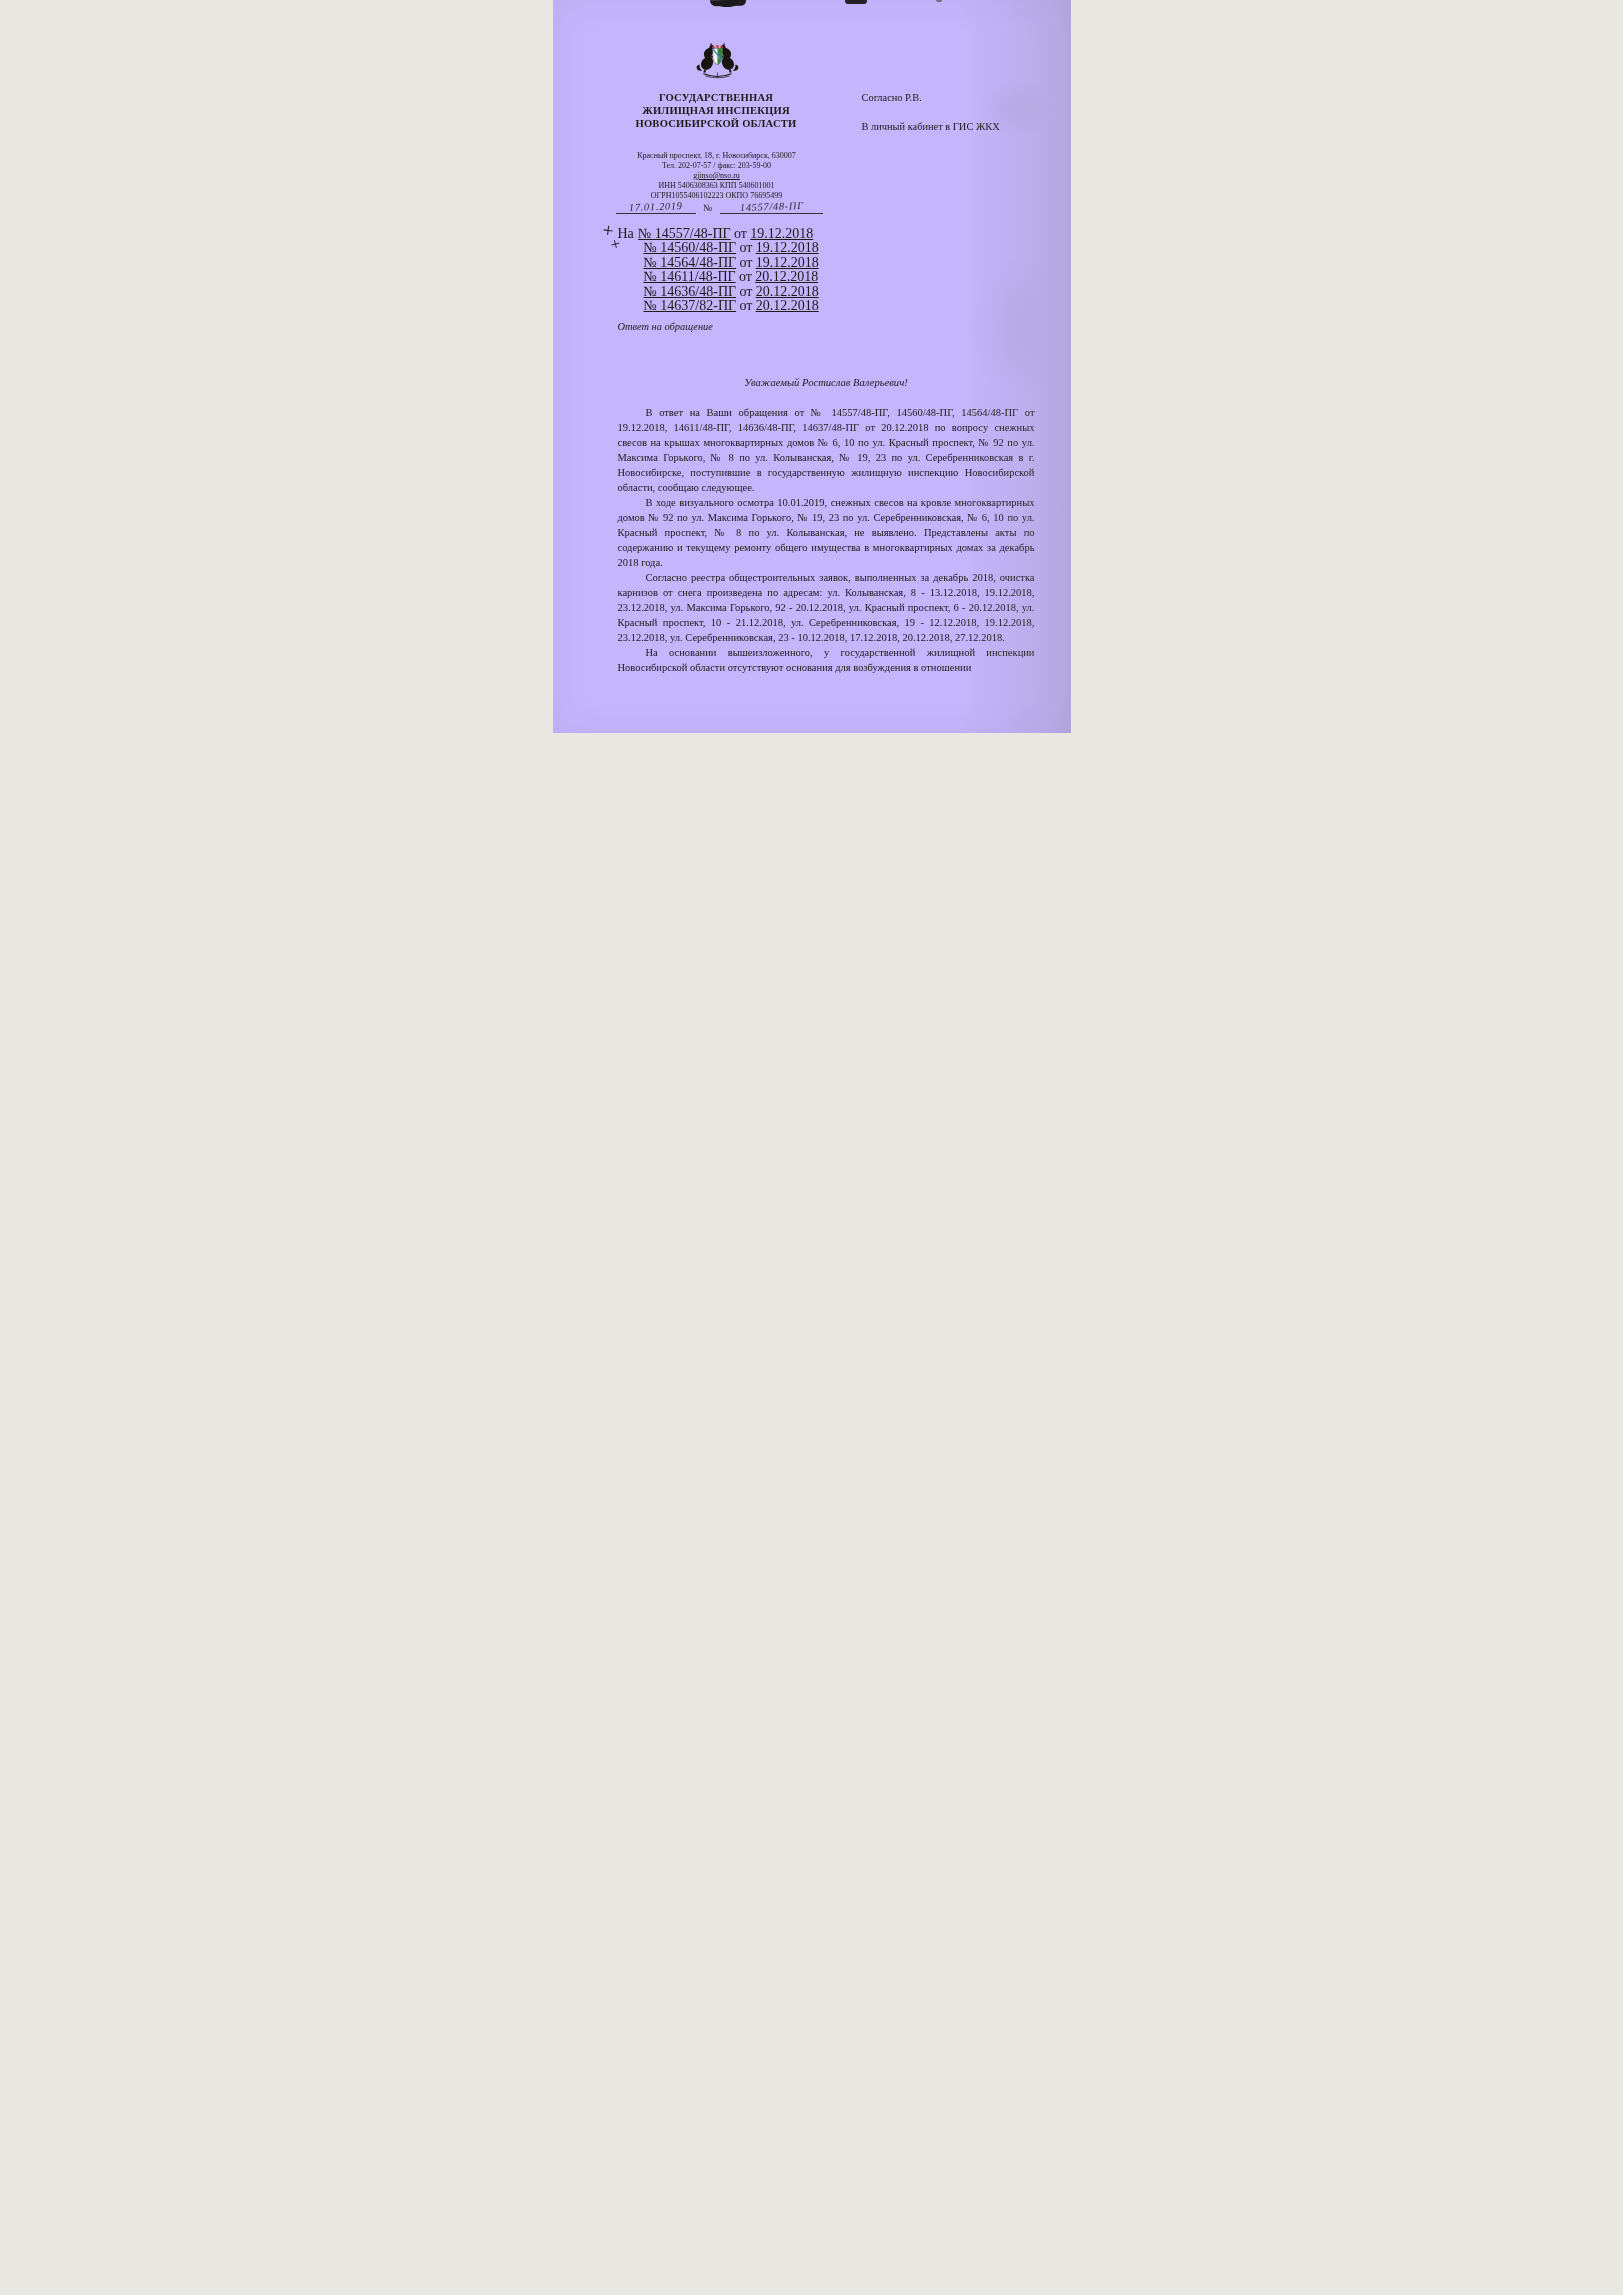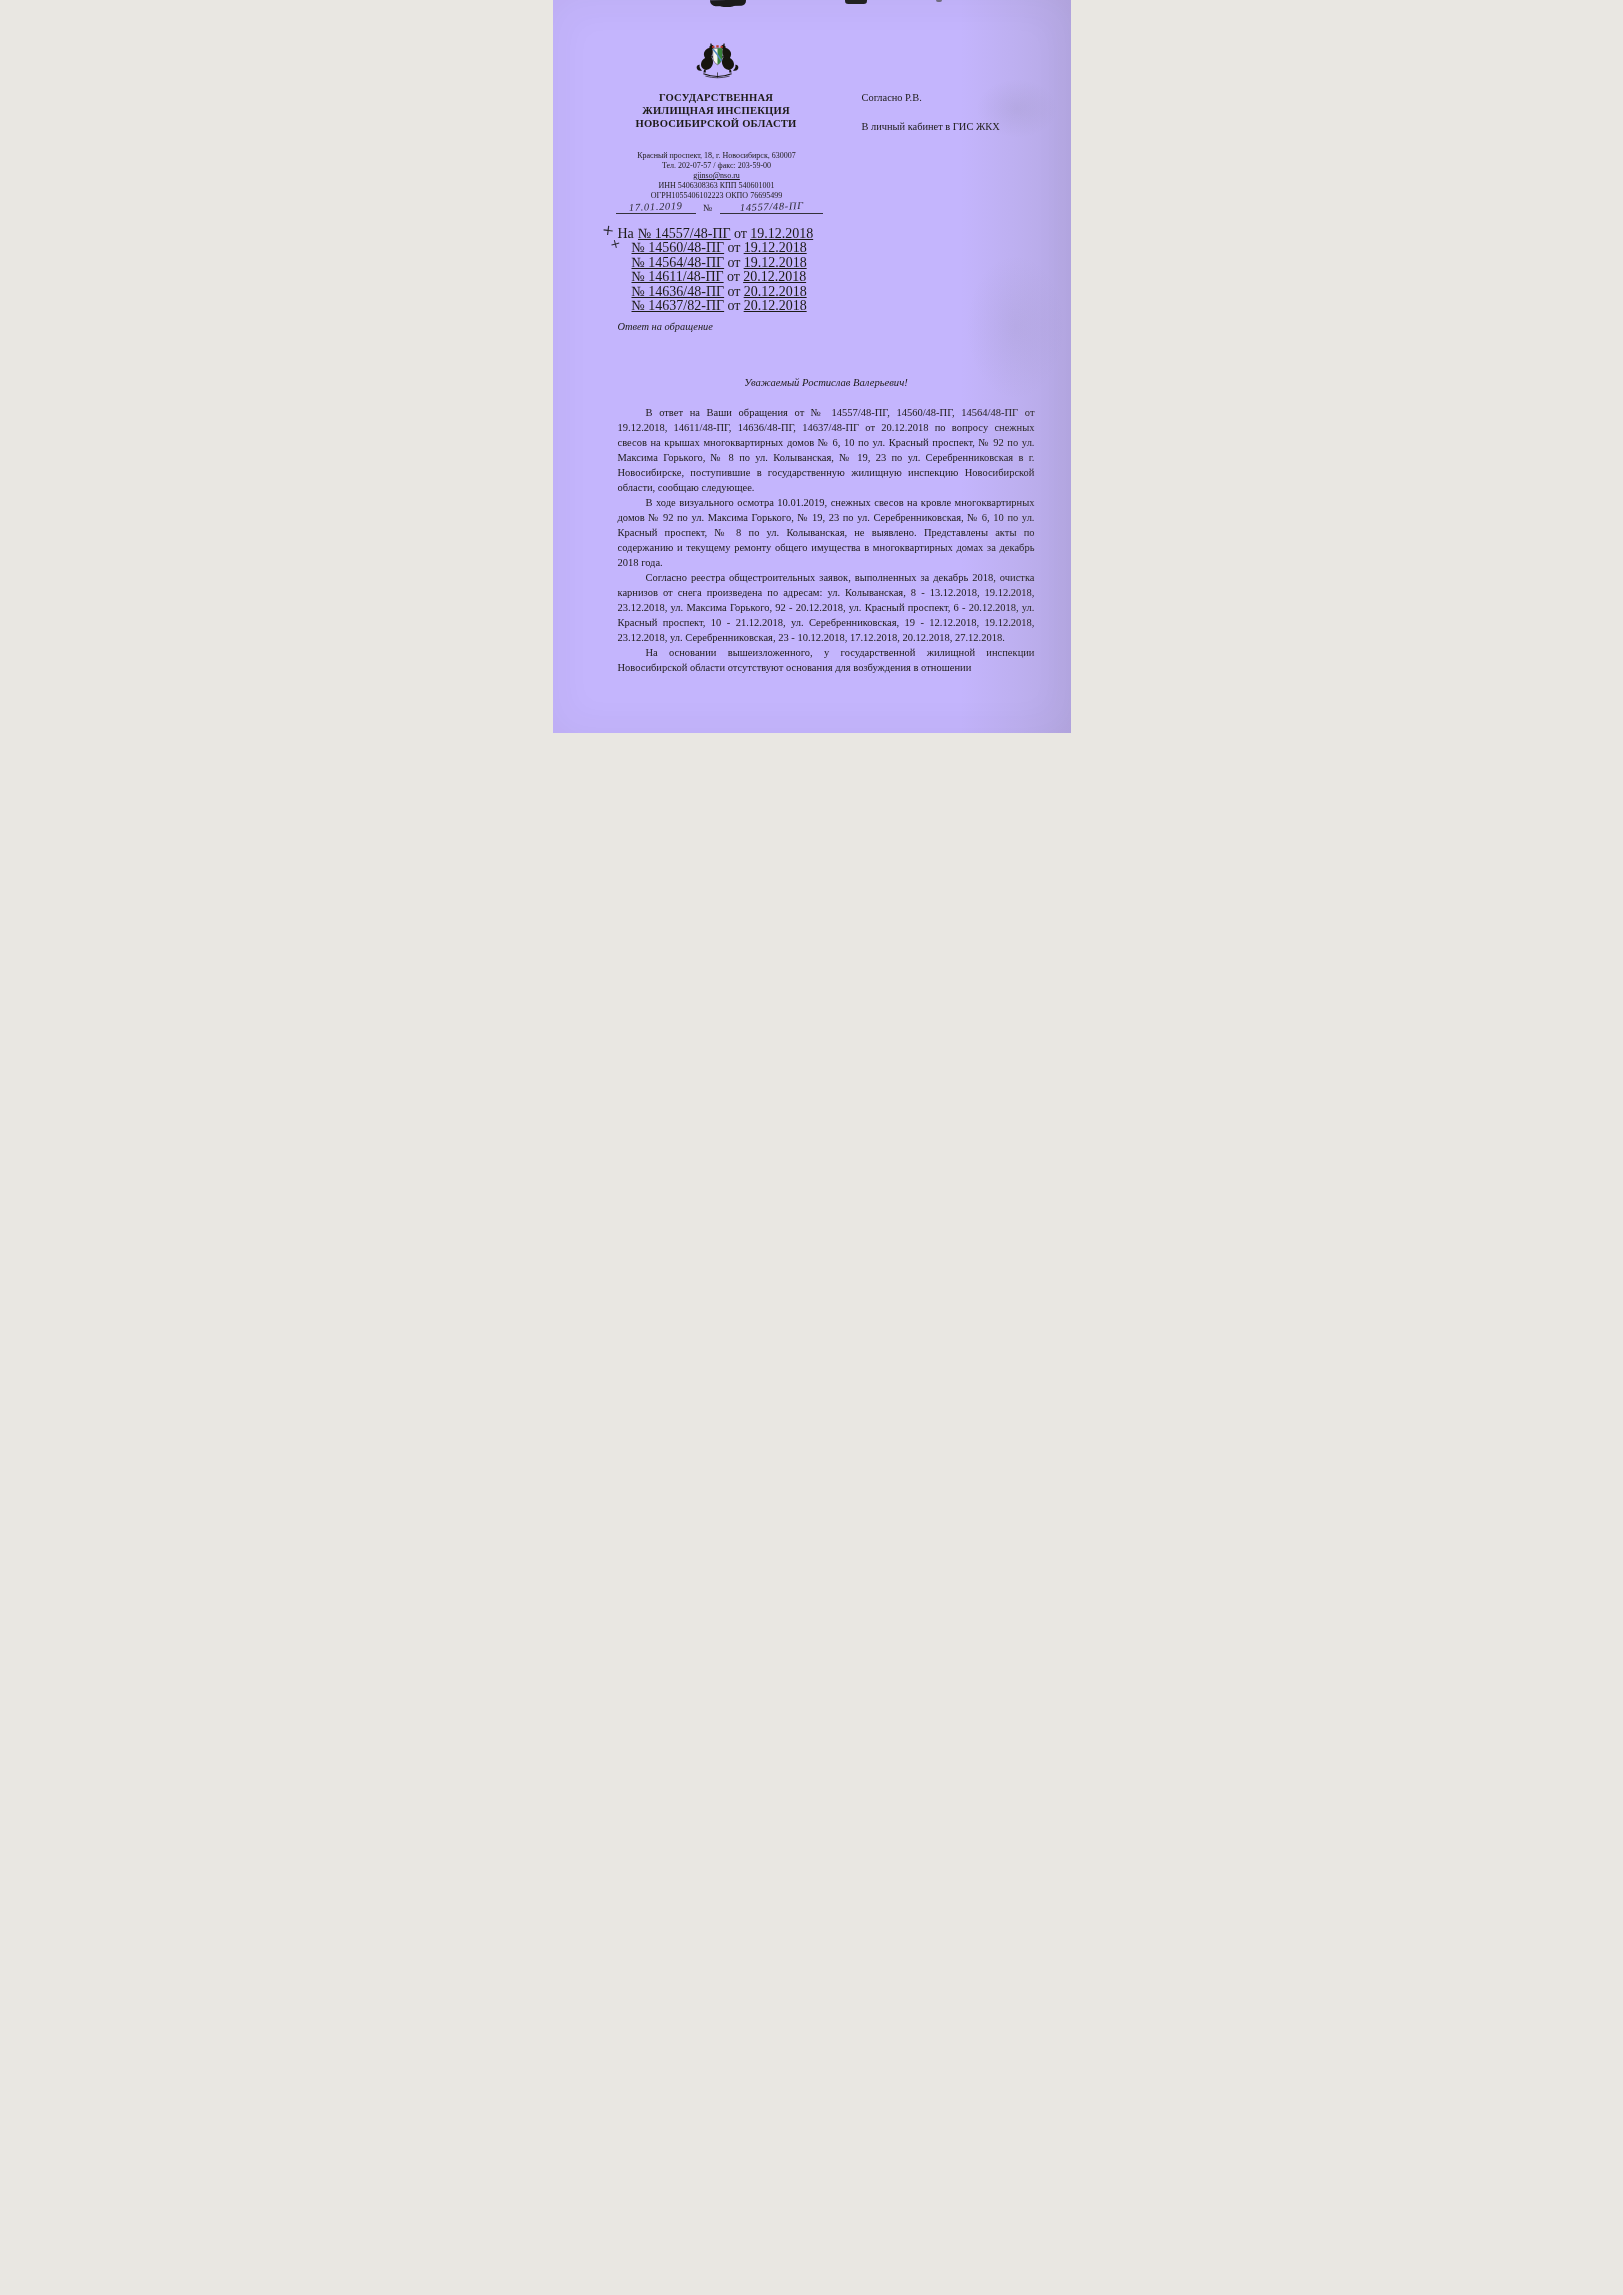--- a/index.html
+++ b/index.html
@@ -42,21 +42,21 @@
   .no   { width:24.5px; text-align:center; font-size:9.4px; padding-bottom:0.5px; }
   .hand { font-style:italic; color:#2c2a33; }
   .stamp .hand { font-size:10.4px; letter-spacing:0.7px; transform:rotate(-2deg); padding:0 1.9px 0.9px; white-space:nowrap; }
 
   .plus  { position:absolute; color:#2c2a33; font-family:"DejaVu Serif",serif; }
   .plus1 { left:49px; top:221px; font-size:14.6px; transform:rotate(7deg); }
   .plus2 { left:57px; top:236px; font-size:12.7px; transform:rotate(-15deg); }
 
   .refs { position:absolute; left:65px; top:226px; font-size:14px; }
   .ref-line { height:14.4px; white-space:nowrap; }
-  .ref-line.indent { margin-left:14px; }
+  .ref-line.indent { margin-left:26px; }
   .ref-prefix { margin-right:4.2px; }
   .ref-sep { margin:0 3.3px; }
   .ul { text-decoration:underline; text-underline-offset:1.4px; }
 
   .subject { position:absolute; left:65px; top:321px; font-size:10.4px;font-style:italic; }
 
   .salutation { position:absolute; left:65px; top:377px; width:417px; text-align:center; font-size:10.6px;font-style:italic; }
 
   .bodytext { position:absolute; left:65px; top:405px; width:417px;
               font-size:10.5px; line-height:15px; text-align:justify; }

